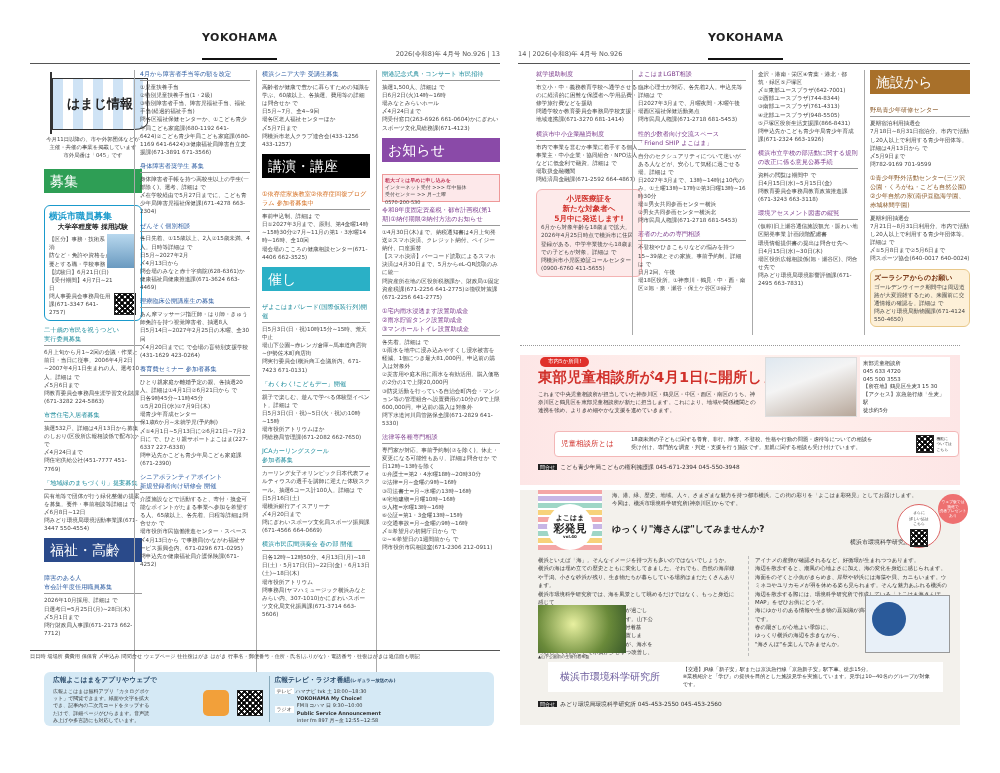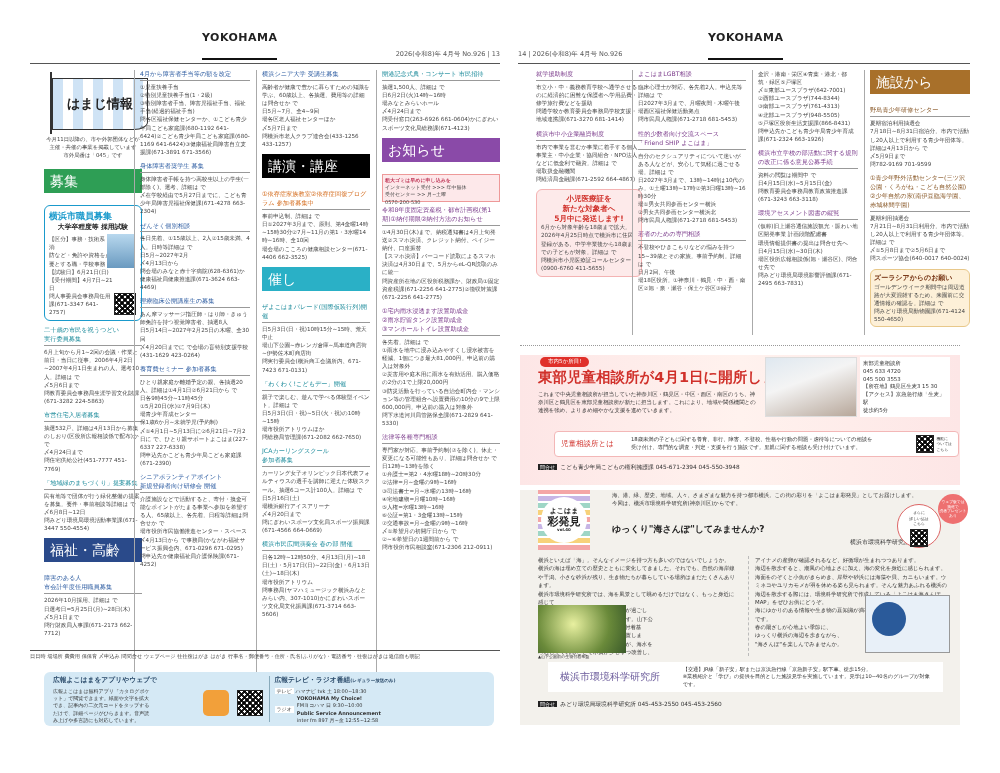--- a/index.html
+++ b/index.html
@@ -41,21 +41,21 @@
 .big-title{position:absolute;left:18px;top:22px;color:#d0302a;font-size:14.5px;font-weight:bold}
 .cb-text{position:absolute;left:18px;top:45px;width:220px;font-size:5.4px;color:#333;white-space:pre-line}
 .cb-photo{position:absolute;left:245px;top:10px;width:92px;height:60px;background:linear-gradient(160deg,#dfe8f0 0%,#f4f4f4 40%,#b7a79a 100%);border:1px solid #ddd}
 .cb-info{position:absolute;left:340px;top:10px;width:90px;height:60px;background:#fff;padding:3px;font-size:5.4px;white-space:pre-line}
 .cb-what{position:absolute;left:34px;top:88px;width:405px;height:28px;background:#fff;border:1px solid #f3b7b7;border-radius:4px;display:flex;align-items:center;padding:12px 6px}
 .cb-what .lbl{color:#d0302a;font-size:7.5px;width:70px}
 .cb-what .desc{font-size:5.3px;flex:1;white-space:pre-line}
 .contact{position:absolute;font-size:5.8px;color:#333}
 .contact .tag{background:#222;color:#fff;padding:0 2px;margin-right:3px;font-size:5px}
 .irodori{position:absolute;top:490px;left:520px;width:440px;height:235px;background:#f3f1ec}
-.iro-logo{position:absolute;left:18px;top:0;width:52px;height:60px;background:repeating-linear-gradient(0deg,#f4a6a6 0 5px,#fff 5px 7px,#f7d27a 7px 12px,#fff 12px 14px,#9ed6c6 14px 19px,#fff 19px 21px,#c7b5e5 21px 26px,#fff 26px 28px);display:flex;align-items:center;justify-content:center}
+.iro-logo{position:absolute;left:18px;top:0;width:64px;height:60px;background:repeating-linear-gradient(0deg,#f4a6a6 0 5px,#fff 5px 7px,#f7d27a 7px 12px,#fff 12px 14px,#9ed6c6 14px 19px,#fff 19px 21px,#c7b5e5 21px 26px,#fff 26px 28px);display:flex;align-items:flex-end;justify-content:center}
 .iro-logo .inner{background:#fff;border-radius:50%;width:46px;height:46px;display:flex;flex-direction:column;align-items:center;justify-content:center;font-weight:bold;font-size:7px;color:#222;text-align:center;line-height:1.1}
 .iro-logo .inner b{font-size:11px}
 .iro-intro{position:absolute;left:92px;top:2px;width:310px;font-size:5.4px;white-space:pre-line;color:#333}
 .iro-head{position:absolute;left:92px;top:33px;font-size:9px;font-weight:bold;color:#222}
 .iro-author{position:absolute;left:330px;top:48px;font-size:6px;color:#333}
 .qr-circle{position:absolute;left:377px;top:14px;width:44px;height:44px;border:1px solid #d66;border-radius:50%;background:#fff;font-size:3.8px;text-align:center;padding-top:5px}
 .pink-badge{position:absolute;left:418px;top:4px;width:30px;height:30px;background:#ee7070;border-radius:50%;color:#fff;font-size:3.8px;text-align:center;padding-top:6px;line-height:1.2}
 .iro-body{position:absolute;top:66px;font-size:5.4px;color:#333;white-space:pre-line;line-height:1.55}
 .iro-photo{position:absolute;left:18px;top:115px;width:88px;height:48px;background:radial-gradient(circle at 40% 40%,#e8f0a0,#6a8a3a 60%,#3a5a2a)}
 .iro-map{position:absolute;left:345px;top:105px;width:85px;height:58px;background:#e8f0f8;border:1px solid #999}

